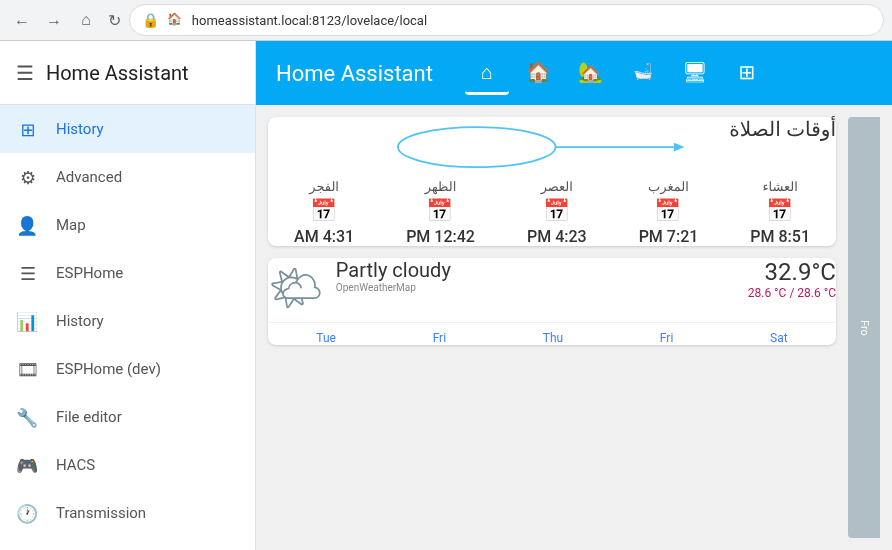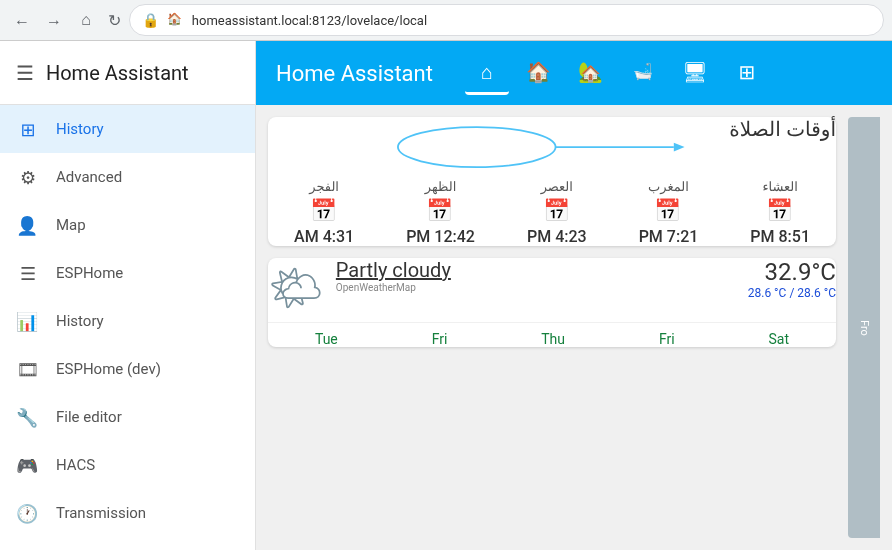--- a/index.html
+++ b/index.html
@@ -199,51 +199,50 @@
     }
     .prayer-value {
       font-size: 16px;
       color: #333;
       font-weight: 500;
     }
     .weather-title {
       font-size: 20px;
       color: #333;
       font-weight: 400;
-      text-decoration: underline;
     }
     .weather-source {
       font-size: 10px;
       color: #888;
     }
     .weather-temp {
       font-size: 24px;
       font-weight: 400;
       color: #333;
       margin-left: auto;
       text-align: right;
     }
     .weather-temp-sub {
       font-size: 12px;
-      color: #1d4ed8;
+      color: #be185d;
       text-align: right;
     }
     .weather-right {
       text-align: right;
     }
     .weather-days {
       display: flex;
       justify-content: space-around;
       margin-top: 8px;
       padding-top: 8px;
       border-top: 1px solid #f0f0f0;
     }
     .weather-day {
-      font-size: 14px;
-      color: #15803d;
+      font-size: 12px;
+      color: #3b82f6;
       text-align: right;
     }
 
     
     .right-panel {
       width: 32px;
       background: #b0bec5;
       border-radius: 4px 0 0 4px;
       flex-shrink: 0;
       display: flex;

